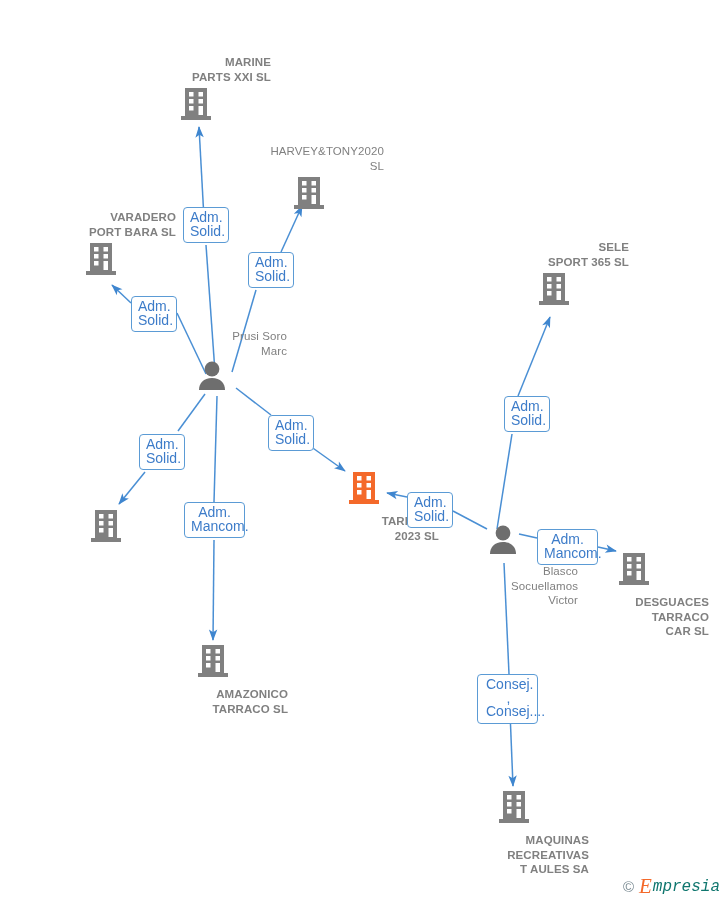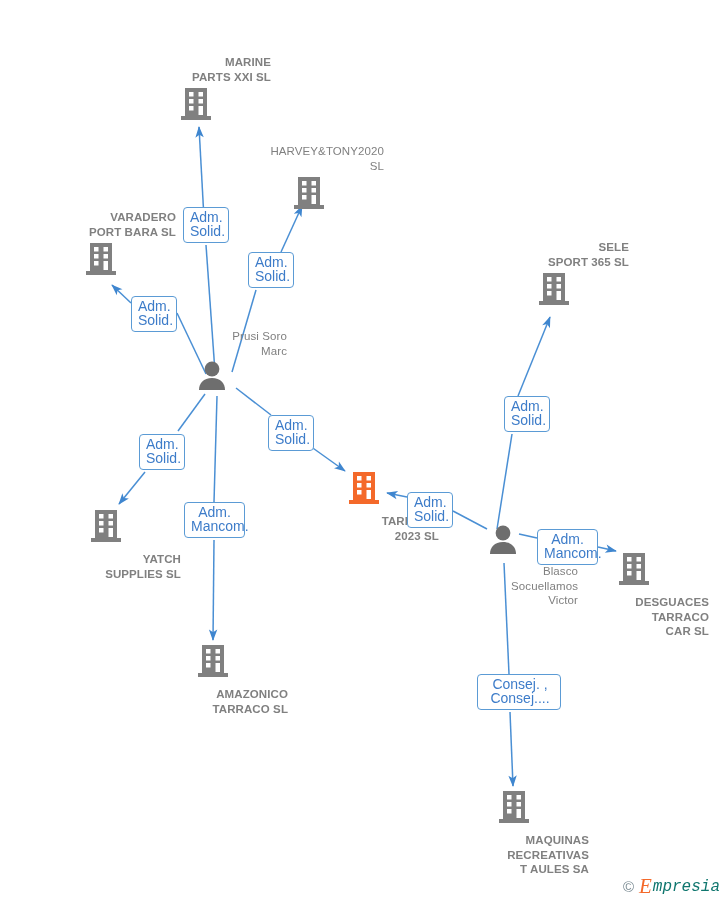--- a/index.html
+++ b/index.html
@@ -217,22 +217,20 @@
     <svg class="node-icon" width="34" height="36" viewBox="0 0 34 36" xmlns="http://www.w3.org/2000/svg">
       <rect x="6" y="2" width="22" height="28" fill="#808080"></rect>
       <rect x="2" y="30" width="30" height="4" fill="#808080"></rect>
       <rect x="10" y="6" width="4.5" height="4.5" fill="#ffffff"></rect>
       <rect x="19.5" y="6" width="4.5" height="4.5" fill="#ffffff"></rect>
       <rect x="10" y="13" width="4.5" height="4.5" fill="#ffffff"></rect>
       <rect x="19.5" y="13" width="4.5" height="4.5" fill="#ffffff"></rect>
       <rect x="10" y="20" width="4.5" height="4.5" fill="#ffffff"></rect>
       <rect x="19.5" y="20" width="4.5" height="9" fill="#ffffff"></rect>
     </svg>
-    <div class="node-label bold">YATCH
-SUPPLIES  SL</div>
   </div>
 
   <div class="node below" style="left:503px; top:524px;">
     <svg class="node-icon" width="34" height="32" viewBox="0 0 34 32" xmlns="http://www.w3.org/2000/svg">
       <circle cx="17" cy="9" r="7.4" fill="#6e6e6e"></circle>
       <path d="M17,18 C25.5,18 30,23.2 30,30 L4,30 C4,23.2 8.5,18 17,18 Z" fill="#6e6e6e"></path>
     </svg>
     <div class="node-label">Blasco
 Socuellamos
 Victor</div>
@@ -296,21 +294,21 @@
   <div class="edge-label" style="left:184px; top:502px; width:61px;">Adm.
 Mancom.</div>
   <div class="edge-label" style="left:268px; top:415px; width:46px;">Adm.
 Solid.</div>
   <div class="edge-label" style="left:407px; top:492px; width:46px;">Adm.
 Solid.</div>
   <div class="edge-label" style="left:504px; top:396px; width:46px;">Adm.
 Solid.</div>
   <div class="edge-label" style="left:537px; top:529px; width:61px;">Adm.
 Mancom.</div>
-  <div class="edge-label" style="left:477px; top:674px; width:84px;padding-left:8px;">Consej. ,
+  <div class="edge-label" style="left:477px; top:674px; width:61px;padding-left:8px;">Consej. ,
 Consej....</div>
 
   <div style="position:absolute; right:8px; bottom:8px; display:flex; align-items:center; gap:5px; z-index:20;">
     <span style="font-size:15px; color:#7a8b93;">©</span>
     <span style="font-family:'Liberation Serif', serif; font-style:italic; font-size:21px; color:#f4692a; line-height:1;">E</span>
     <span style="font-family:Liberation Mono, monospace; font-style:italic; font-size:16px; color:#0f766e; line-height:1; margin-left:-4px;">mpresia</span>
   </div>
 
 </div>
 

